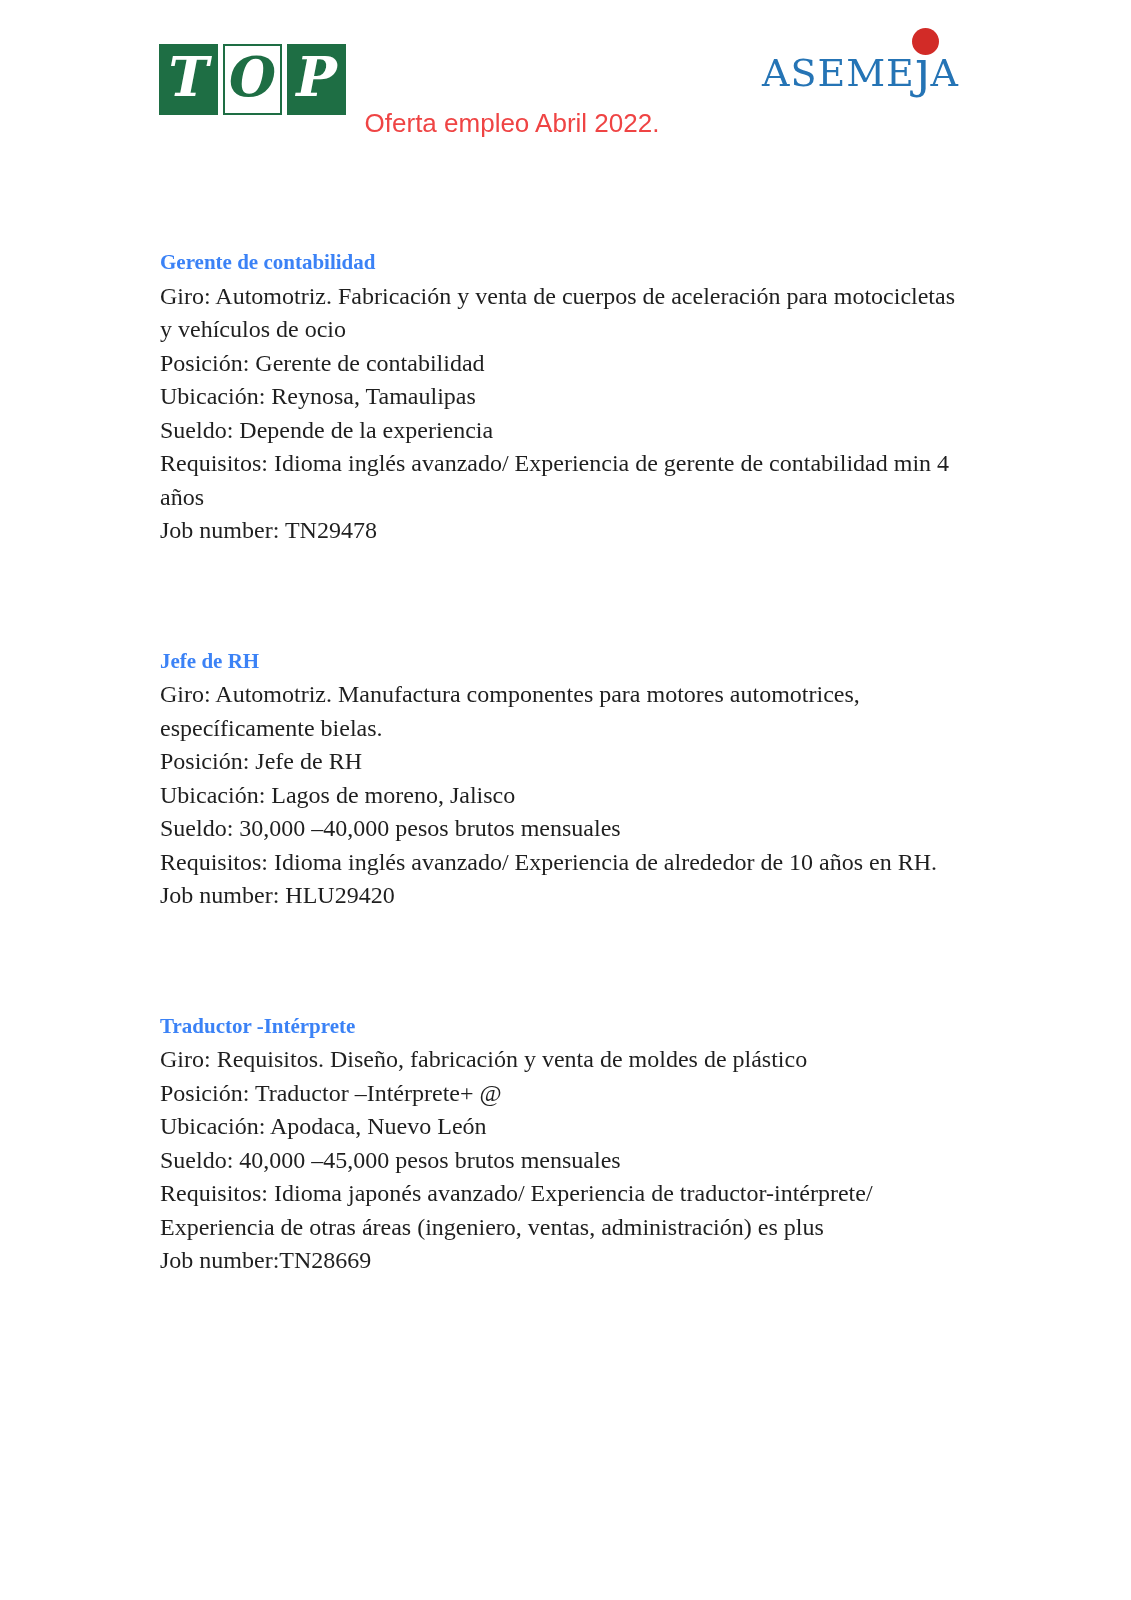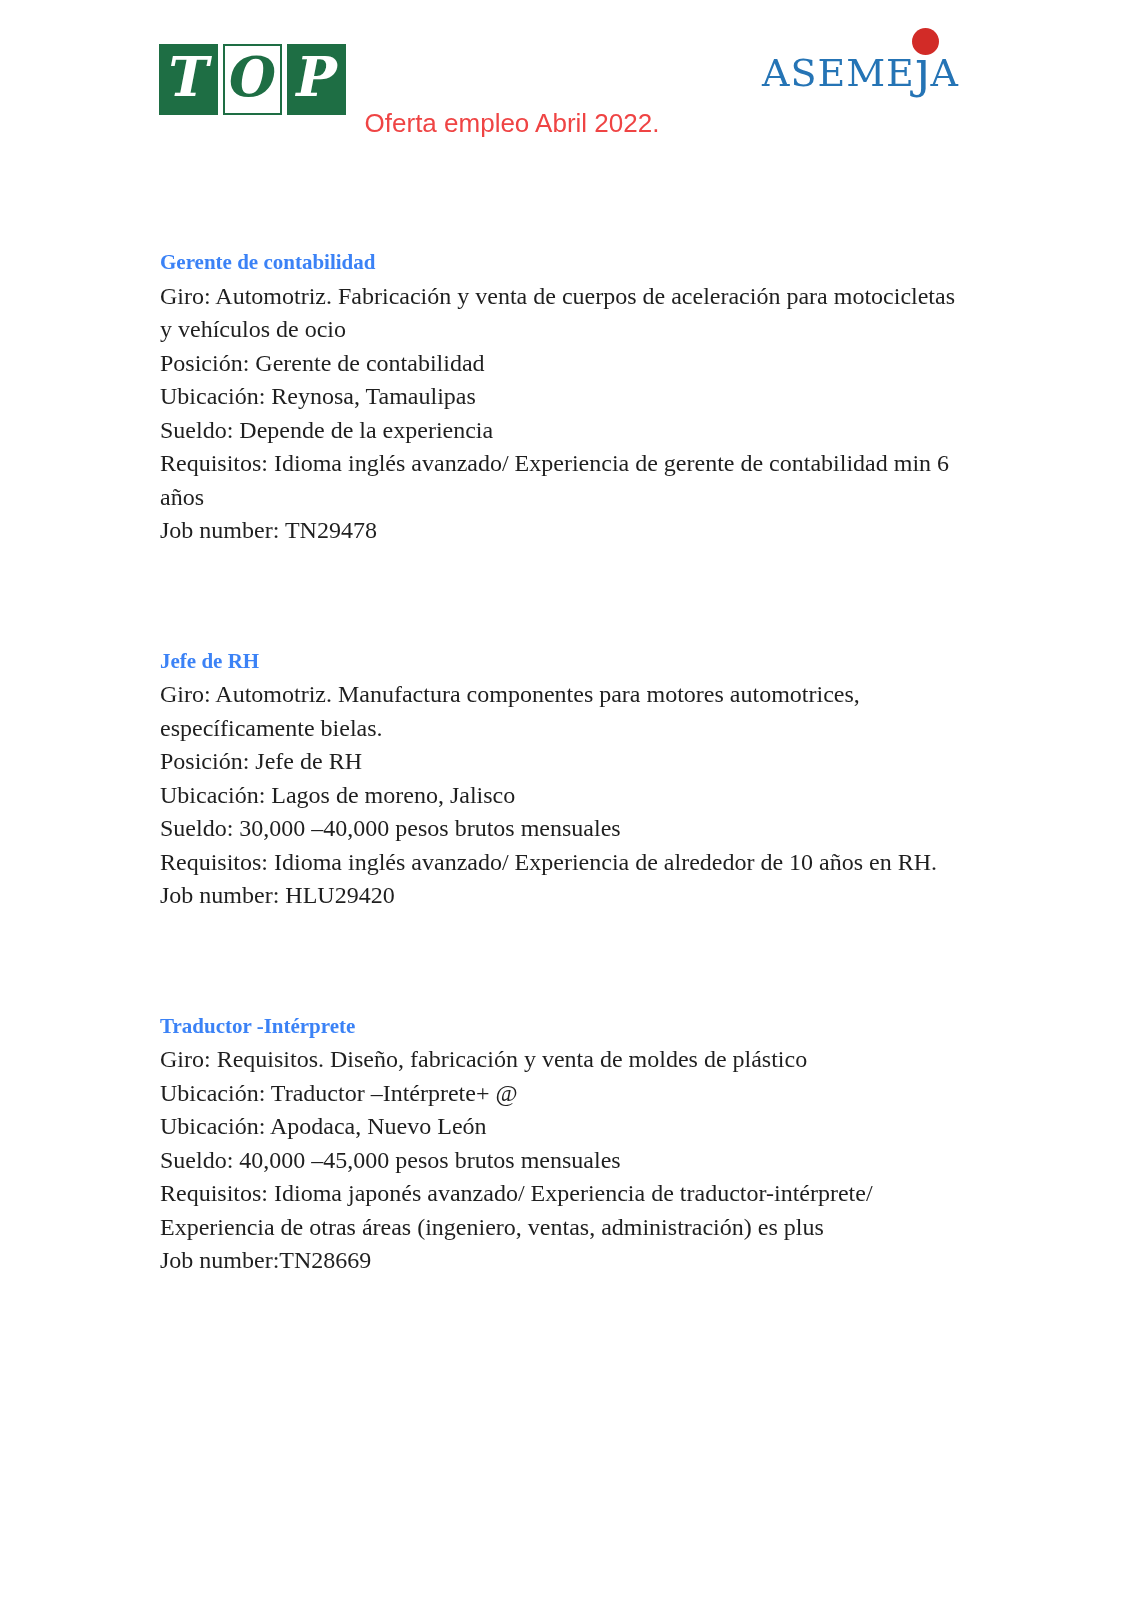--- a/index.html
+++ b/index.html
@@ -100,38 +100,38 @@
   <div class="doc-title">Oferta empleo Abril 2022.</div>
 
   <div class="content">
 
     <section class="job">
       <h2 class="job-heading">Gerente de contabilidad</h2>
       <p class="job-line">Giro: Automotriz. Fabricación y venta de cuerpos de aceleración para motocicletas y vehículos de ocio</p>
       <p class="job-line">Posición: Gerente de contabilidad</p>
       <p class="job-line">Ubicación: Reynosa, Tamaulipas</p>
       <p class="job-line">Sueldo: Depende de la experiencia</p>
-      <p class="job-line">Requisitos: Idioma inglés avanzado/ Experiencia de gerente de contabilidad min 6 años</p>
+      <p class="job-line">Requisitos: Idioma inglés avanzado/ Experiencia de gerente de contabilidad min 4 años</p>
       <p class="job-line">Job number: TN29478</p>
     </section>
 
     <section class="job">
       <h2 class="job-heading">Jefe de RH</h2>
       <p class="job-line">Giro: Automotriz. Manufactura componentes para motores automotrices, específicamente bielas.</p>
       <p class="job-line">Posición: Jefe de RH</p>
       <p class="job-line">Ubicación: Lagos de moreno, Jalisco</p>
       <p class="job-line">Sueldo: 30,000 –40,000 pesos brutos mensuales</p>
       <p class="job-line">Requisitos: Idioma inglés avanzado/ Experiencia de alrededor de 10 años en RH.</p>
       <p class="job-line">Job number: HLU29420</p>
     </section>
 
     <section class="job">
       <h2 class="job-heading">Traductor -Intérprete</h2>
       <p class="job-line">Giro: Requisitos. Diseño, fabricación y venta de moldes de plástico</p>
-      <p class="job-line">Ubicación: Traductor –Intérprete+ @</p>
+      <p class="job-line">Posición: Traductor –Intérprete+ @</p>
       <p class="job-line">Ubicación: Apodaca, Nuevo León</p>
       <p class="job-line">Sueldo: 40,000 –45,000 pesos brutos mensuales</p>
       <p class="job-line">Requisitos: Idioma japonés avanzado/ Experiencia de traductor-intérprete/ Experiencia de otras áreas (ingeniero, ventas, administración) es plus</p>
       <p class="job-line">Job number:TN28669</p>
     </section>
 
   </div>
 </div>
 
 </body></html>

